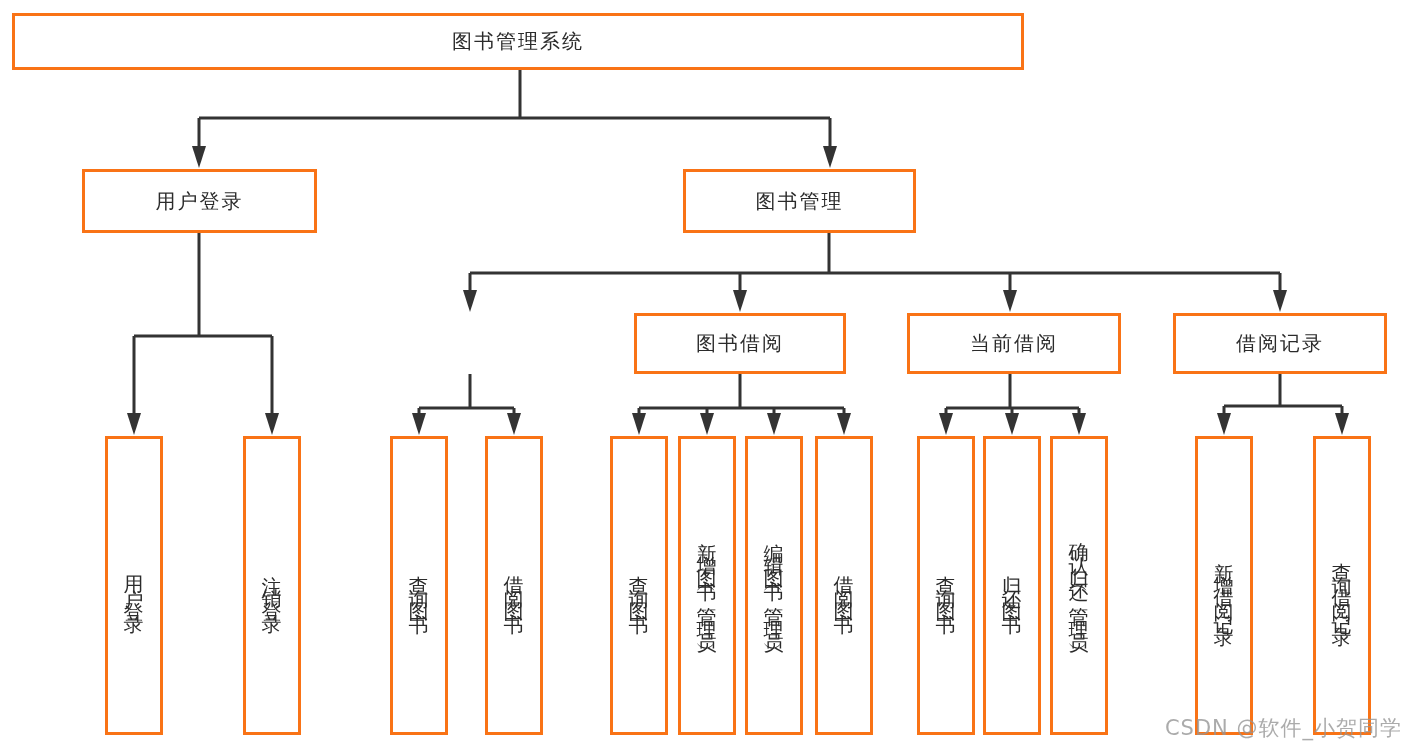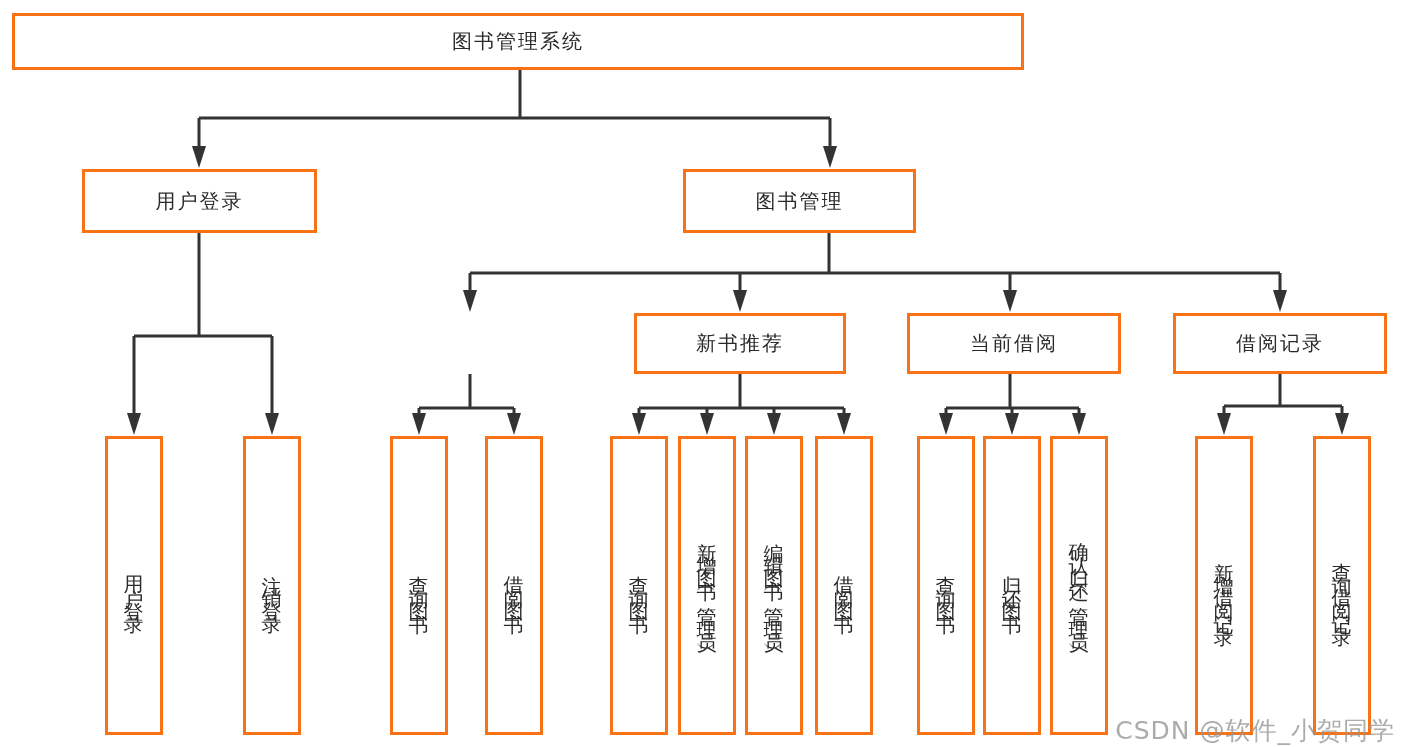--- a/index.html
+++ b/index.html
@@ -56,24 +56,24 @@
   .lf6  { left: 678px; }
   .lf7  { left: 745px; }
   .lf8  { left: 815px; }
   .lf9  { left: 917px; }
   .lf10 { left: 983px; }
   .lf11 { left: 1050px; }
   .lf12 { left: 1195px; }
   .lf13 { left: 1313px; }
   .watermark {
     position: absolute;
-    right: 10px;
+    right: 3px;
     top: 714px;
     z-index: 3;
-    font-size: 25px;
+    font-size: 21px;
     letter-spacing: 1px;
     color: rgba(150, 150, 150, 0.8);
     white-space: nowrap;
     margin-left: 18px;
   }
 </style>
 </head>
 <body>
 
 <div class="canvas">
@@ -124,21 +124,21 @@
   </div>
 
   <div class="box l2a">
     <span>用户登录</span>
   </div>
   <div class="box l2b">
     <span>图书管理</span>
   </div>
 
   <div class="box l3 l3b">
-    <span>新书推荐</span>
+    <span>图书借阅</span>
   </div>
   <div class="box l3 l3c">
     <span>当前借阅</span>
   </div>
   <div class="box l3 l3d">
     <span>借阅记录</span>
   </div>
 
   <div class="box leaf lf1">
     <span>用户登录</span>

